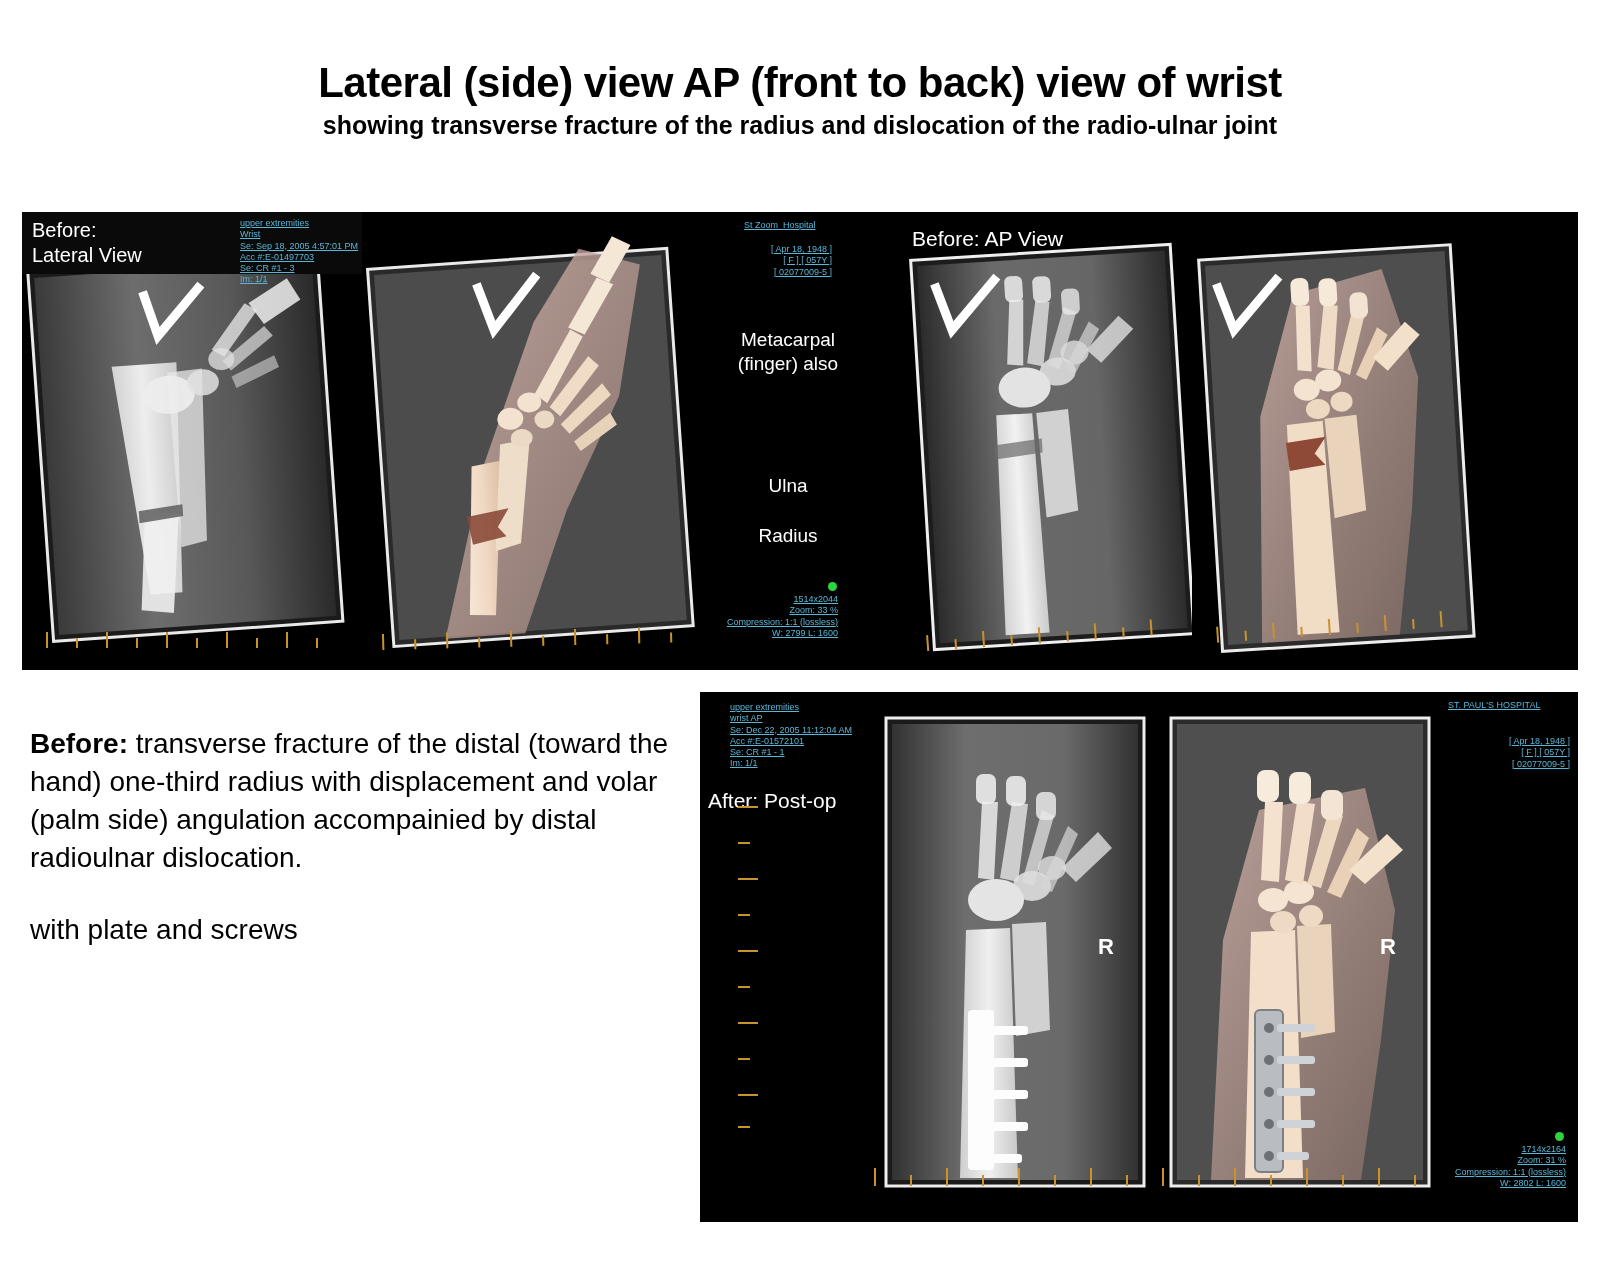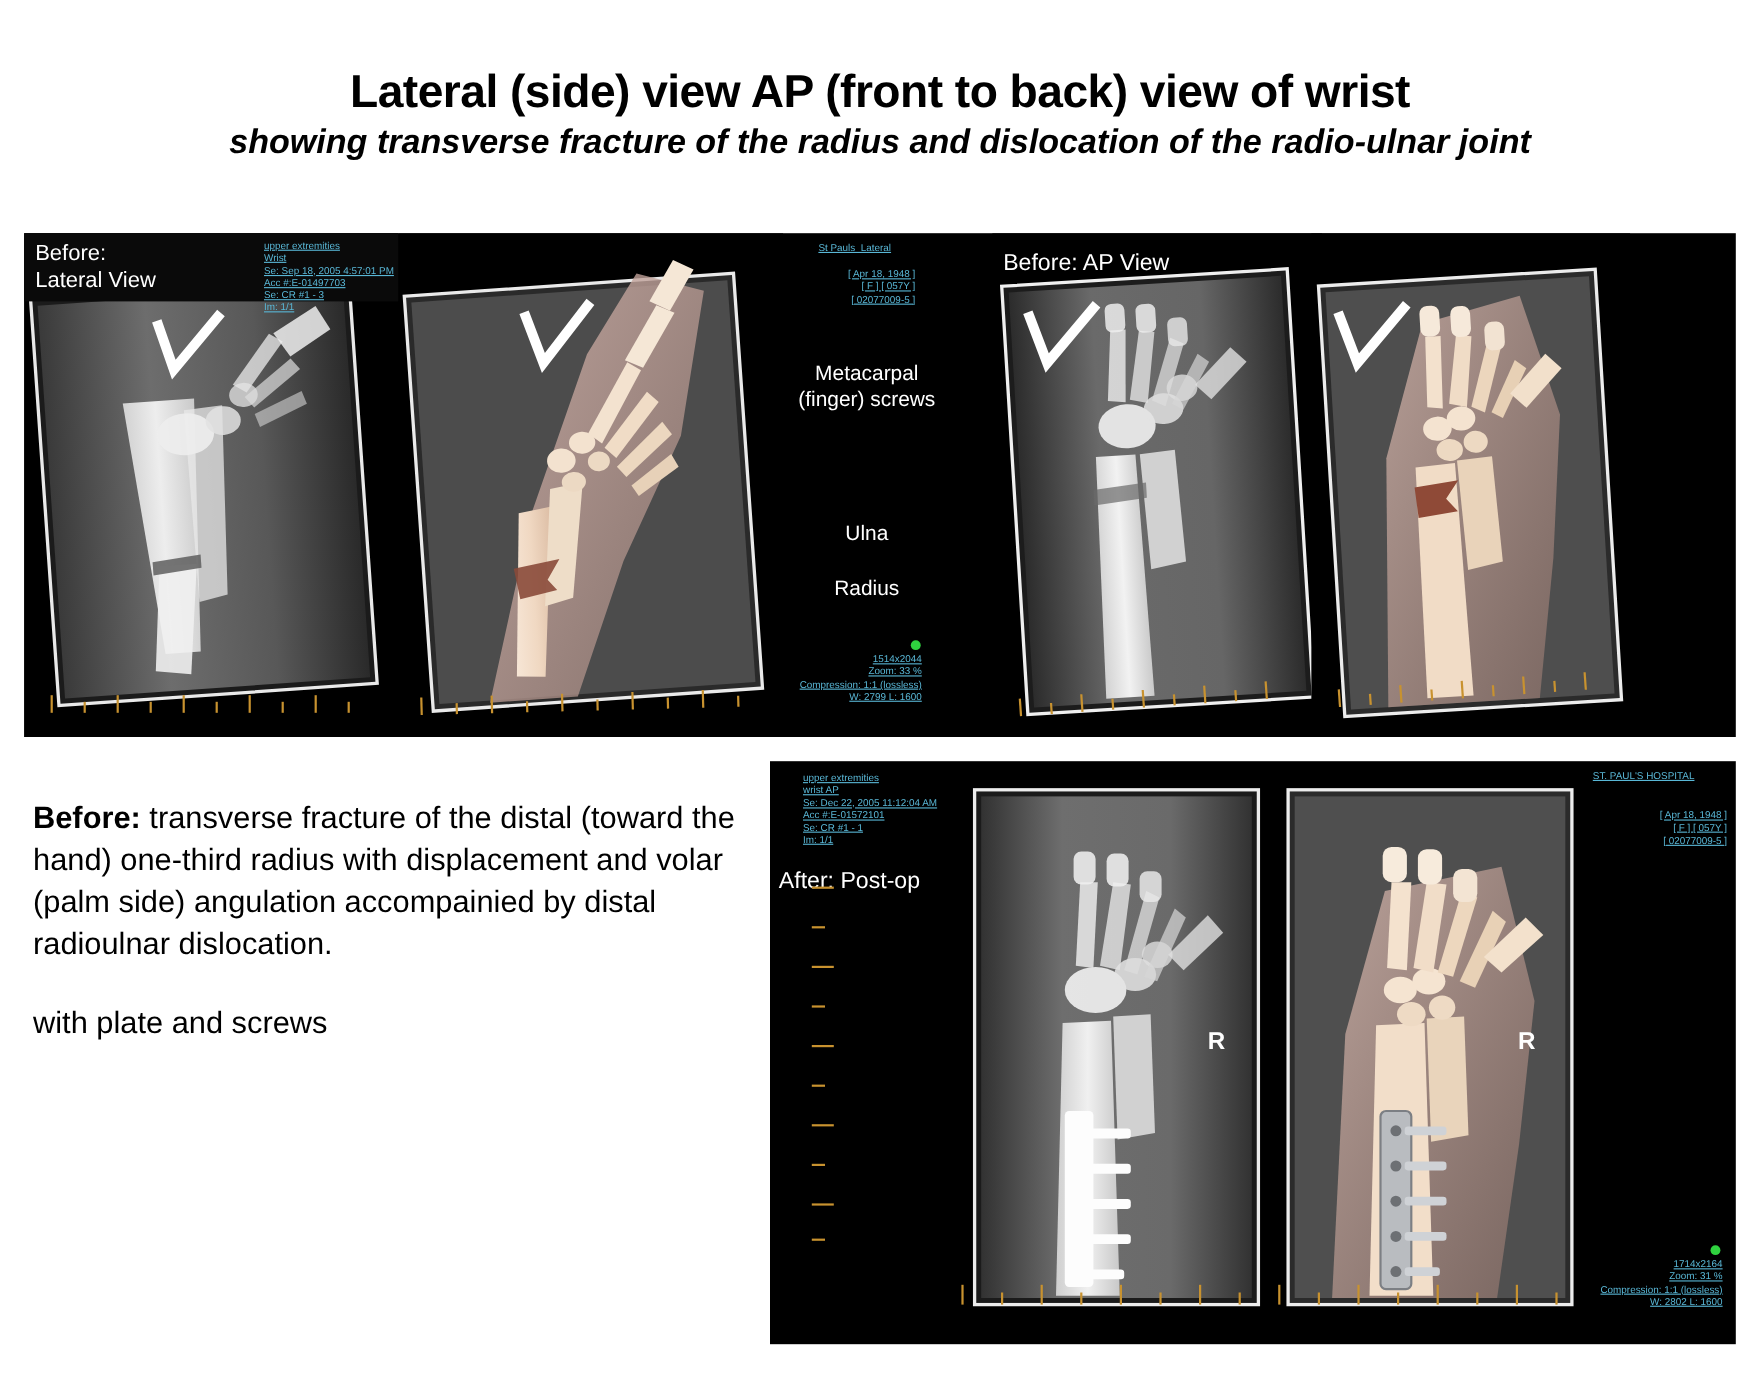--- a/index.html
+++ b/index.html
@@ -19,26 +19,25 @@
     box-sizing:border-box;
     margin-top:42px;
   }
   .title-line1{
     font-size:42px;
     font-weight:bold;
     letter-spacing:-0.5px;
     line-height:1.1;
   }
   .title-line2{
-    font-size:31px;
+    font-size:25px;
     font-weight:bold;
     line-height:1.22;
     margin-top:4px;
     padding:0 68px;
-    font-style:italic;
   }
 
   
   .top-panel{
     position:absolute;
     left:22px;top:212px;
     width:1556px;height:458px;
     background:#000;
   }
   
@@ -240,27 +239,27 @@
       <i style="left:68px;height:16px;"></i>
     <i style="left:100px;height:10px;"></i>
       <i style="left:132px;height:16px;"></i>
       <i style="left:164px;height:10px;"></i>
     <i style="left:196px;height:16px;"></i>
       <i style="left:228px;height:10px;"></i>
       <i style="left:260px;height:16px;"></i>
     <i style="left:292px;height:10px;"></i>
   </div>
 
-  <div class="dicom" style="left:722px;top:8px;">St Pauls  Lateral</div>
+  <div class="dicom" style="left:722px;top:8px;">St Zoom  Hospital</div>
   <div class="dicom right" style="left:700px;top:32px;width:110px;">[ Apr 18, 1948 ]
 [ F ] [ 057Y ]
 [ 02077009-5 ]</div>
 
   <div class="anno-center" style="left:676px;top:116px;width:180px;">Metacarpal
-(finger) screws</div>
+(finger) also</div>
   <div class="anno-center" style="left:676px;top:262px;width:180px;">Ulna</div>
   <div class="anno-center" style="left:676px;top:312px;width:180px;">Radius</div>
 
   <div style="position:absolute;left:806px;top:370px;width:9px;height:9px;border-radius:50%;background:#2fd23f;"></div>
   <div class="dicom right" style="left:690px;top:382px;width:126px;">1514x2044
 Zoom: 33 %
 Compression: 1:1 (lossless)
 W: 2799 L: 1600</div>
 
   <svg width="300" height="458" viewBox="0 0 300 458" style="position:absolute;left:880px;top:0;">

